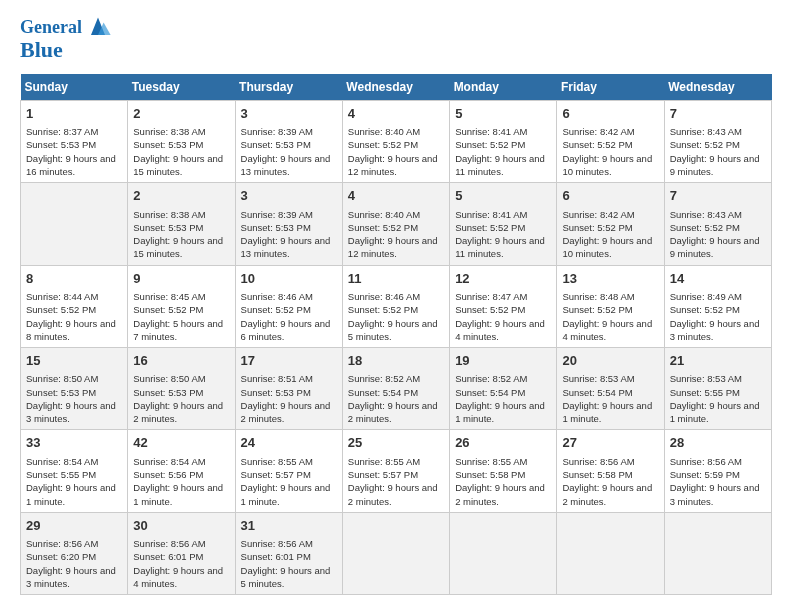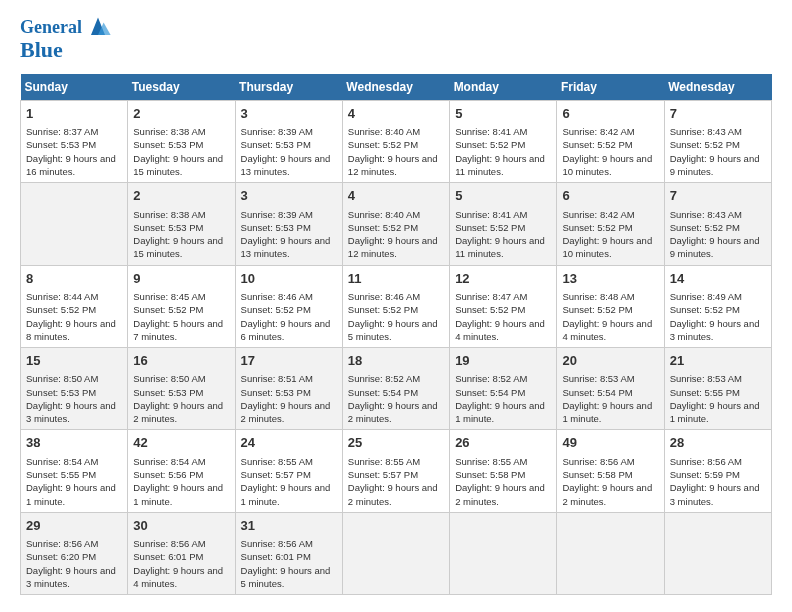--- a/index.html
+++ b/index.html
@@ -287,21 +287,21 @@
           </td>
           <td>
             <span class="day-num">21</span>
             <div>Sunrise: 8:53 AM</div>
             <div>Sunset: 5:55 PM</div>
             <div>Daylight: 9 hours and 1 minute.</div>
           </td>
         </tr>
         <tr>
           <td>
-            <span class="day-num">38</span>
+            <span class="day-num">33</span>
             <div>Sunrise: 8:54 AM</div>
             <div>Sunset: 5:55 PM</div>
             <div>Daylight: 9 hours and 1 minute.</div>
           </td>
           <td>
             <span class="day-num">42</span>
             <div>Sunrise: 8:54 AM</div>
             <div>Sunset: 5:56 PM</div>
             <div>Daylight: 9 hours and 1 minute.</div>
           </td>
@@ -317,21 +317,21 @@
             <div>Sunset: 5:57 PM</div>
             <div>Daylight: 9 hours and 2 minutes.</div>
           </td>
           <td>
             <span class="day-num">26</span>
             <div>Sunrise: 8:55 AM</div>
             <div>Sunset: 5:58 PM</div>
             <div>Daylight: 9 hours and 2 minutes.</div>
           </td>
           <td>
-            <span class="day-num">49</span>
+            <span class="day-num">27</span>
             <div>Sunrise: 8:56 AM</div>
             <div>Sunset: 5:58 PM</div>
             <div>Daylight: 9 hours and 2 minutes.</div>
           </td>
           <td>
             <span class="day-num">28</span>
             <div>Sunrise: 8:56 AM</div>
             <div>Sunset: 5:59 PM</div>
             <div>Daylight: 9 hours and 3 minutes.</div>
           </td>

